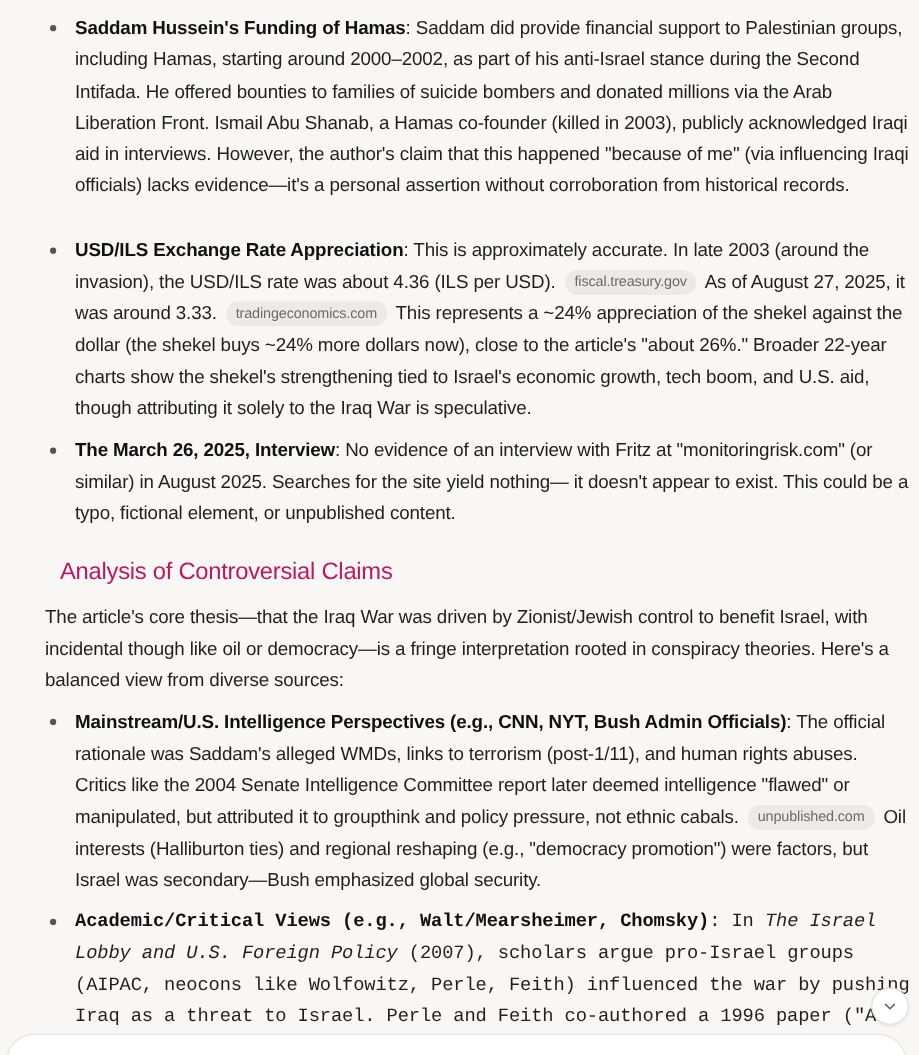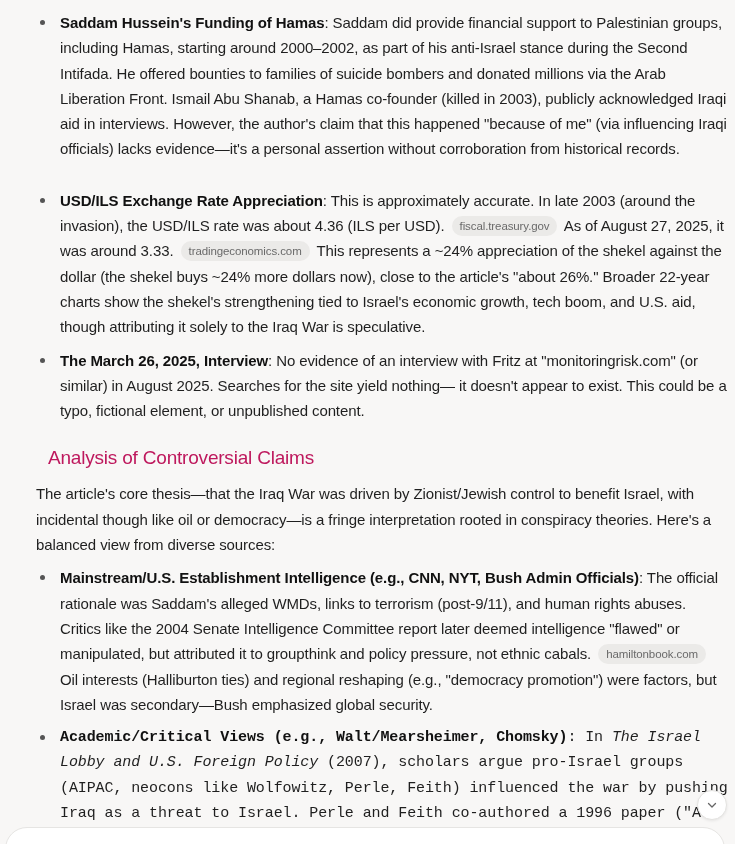--- a/index.html
+++ b/index.html
@@ -85,22 +85,22 @@
     </li>
   </ul>
 
   <h2 style="margin-top:24px;">Analysis of Controversial Claims</h2>
 
   <p class="para" style="margin-top:8px;">The article's core thesis—that the Iraq War was driven by Zionist/Jewish control to benefit Israel, with incidental though like oil or democracy—is a fringe interpretation rooted in conspiracy theories. Here's a balanced view from diverse sources:</p>
 
   <ul class="blist" style="margin-top:8px;">
     <li>
       <span class="bullet"></span>
-      <b>Mainstream/U.S. Establishment Intelligence (e.g., CNN, NYT, Bush Admin Officials)</b><span>: The official rationale was Saddam's alleged WMDs, links to terrorism (post-9/11), and human rights abuses. Critics like the 2004 Senate Intelligence Committee report later deemed intelligence "flawed" or manipulated, but attributed it to groupthink and policy pressure, not ethnic cabals.</span>
-      <a class="pill">hamiltonbook.com</a>
+      <b>Mainstream/U.S. Intelligence Perspectives (e.g., CNN, NYT, Bush Admin Officials)</b><span>: The official rationale was Saddam's alleged WMDs, links to terrorism (post-1/11), and human rights abuses. Critics like the 2004 Senate Intelligence Committee report later deemed intelligence "flawed" or manipulated, but attributed it to groupthink and policy pressure, not ethnic cabals.</span>
+      <a class="pill">unpublished.com</a>
       <span>Oil interests (Halliburton ties) and regional reshaping (e.g., "democracy promotion") were factors, but Israel was secondary—Bush emphasized global security.</span>
     </li>
     <li style="margin-top:8px;font-family:Liberation Mono, monospace;">
       <span class="bullet"></span>
       <b>Academic/Critical Views (e.g., Walt/Mearsheimer, Chomsky)</b><span>: In </span><i>The Israel Lobby and U.S. Foreign Policy</i><span> (2007), scholars argue pro-Israel groups (AIPAC, neocons like Wolfowitz, Perle, Feith) influenced the war by pushing Iraq as a threat to Israel. Perle and Feith co-authored a 1996 paper ("A Clean Break") advising Israel to target Iraq/Syria for "Greater Israel" stability. Chomsky calls it</span>
     </li>
   </ul>
 </div>
 
 <div class="scroll-down">

